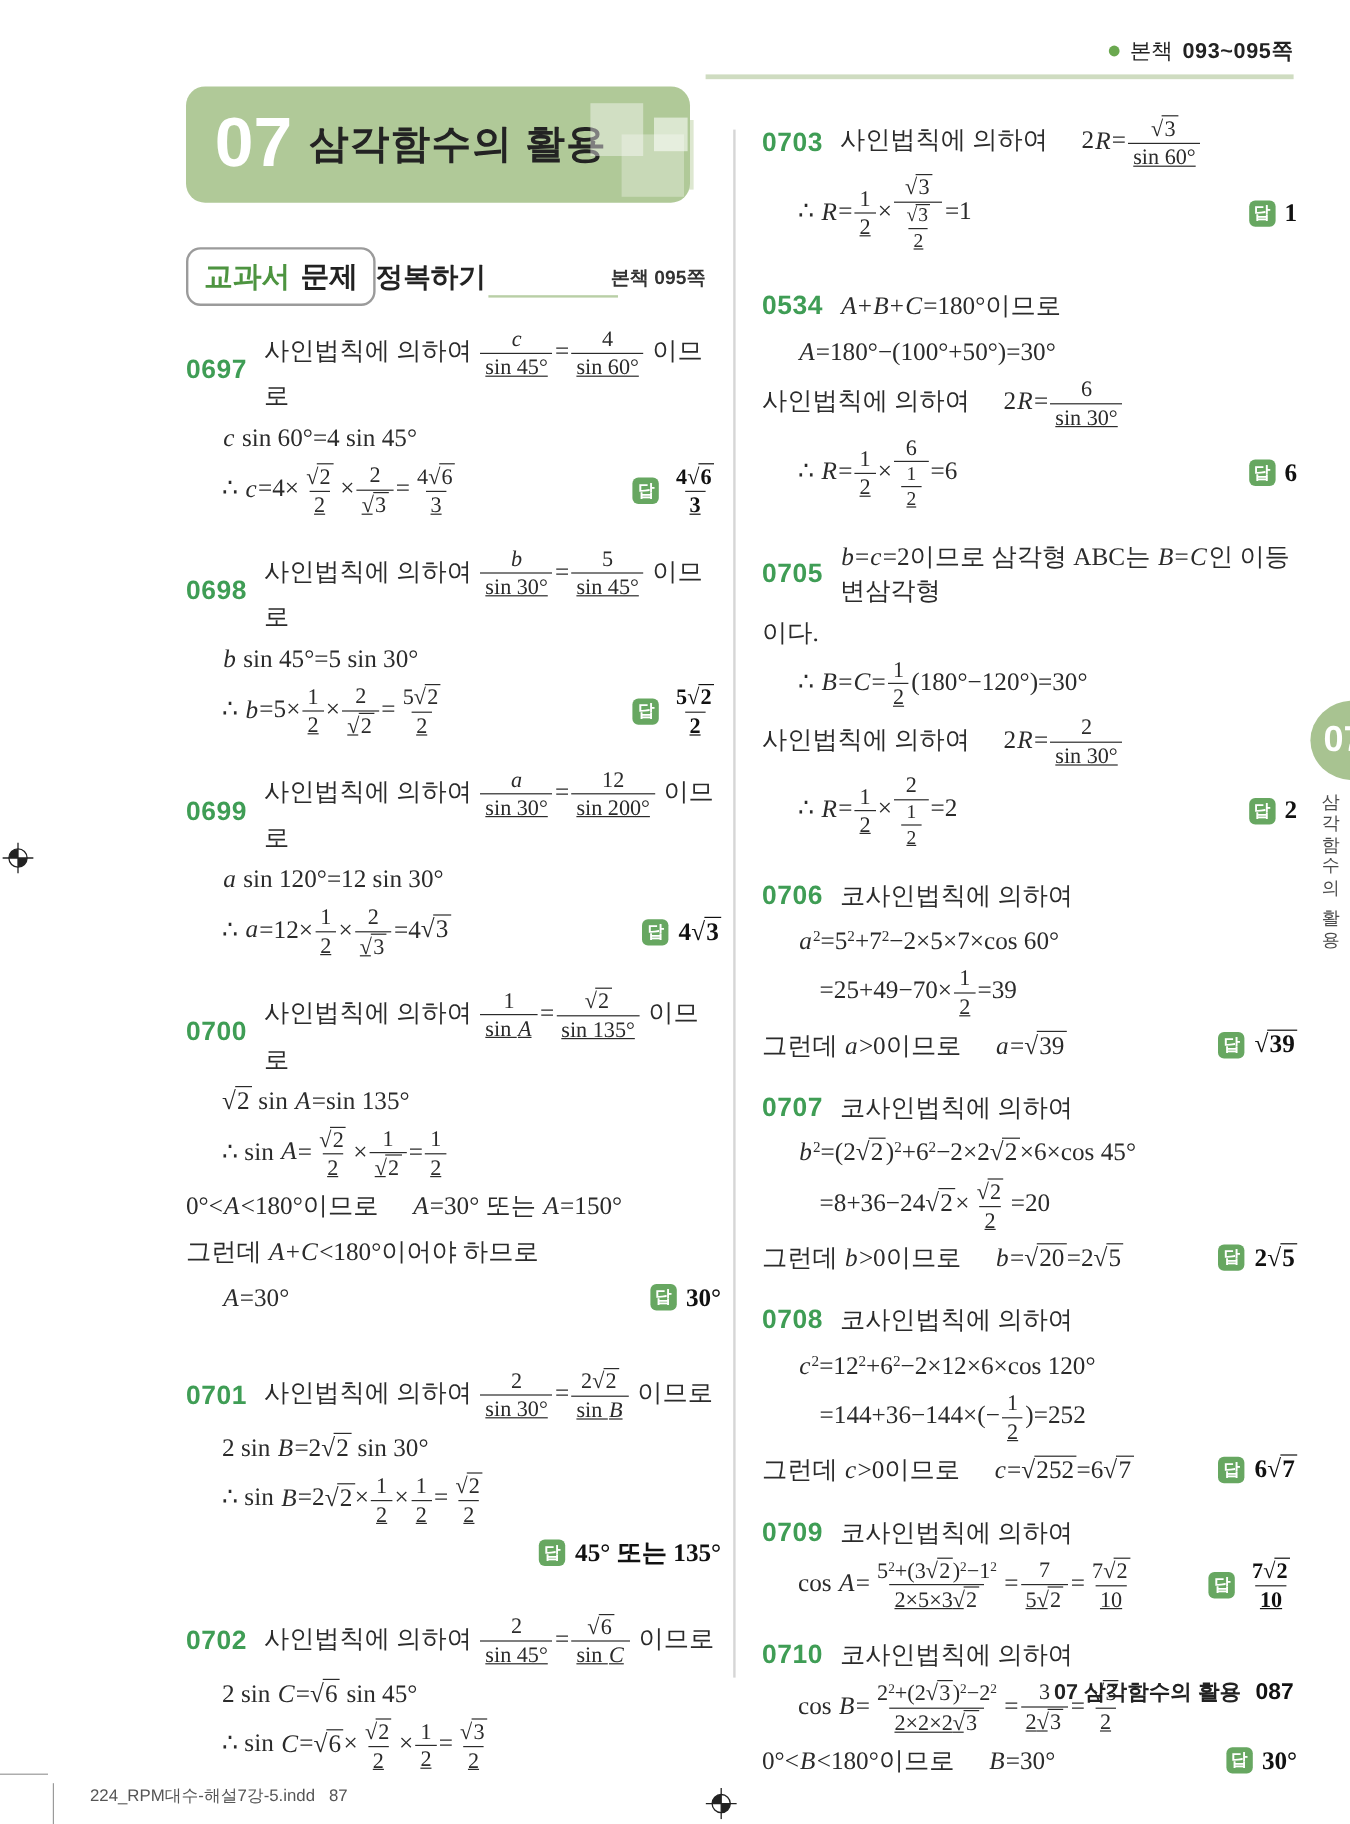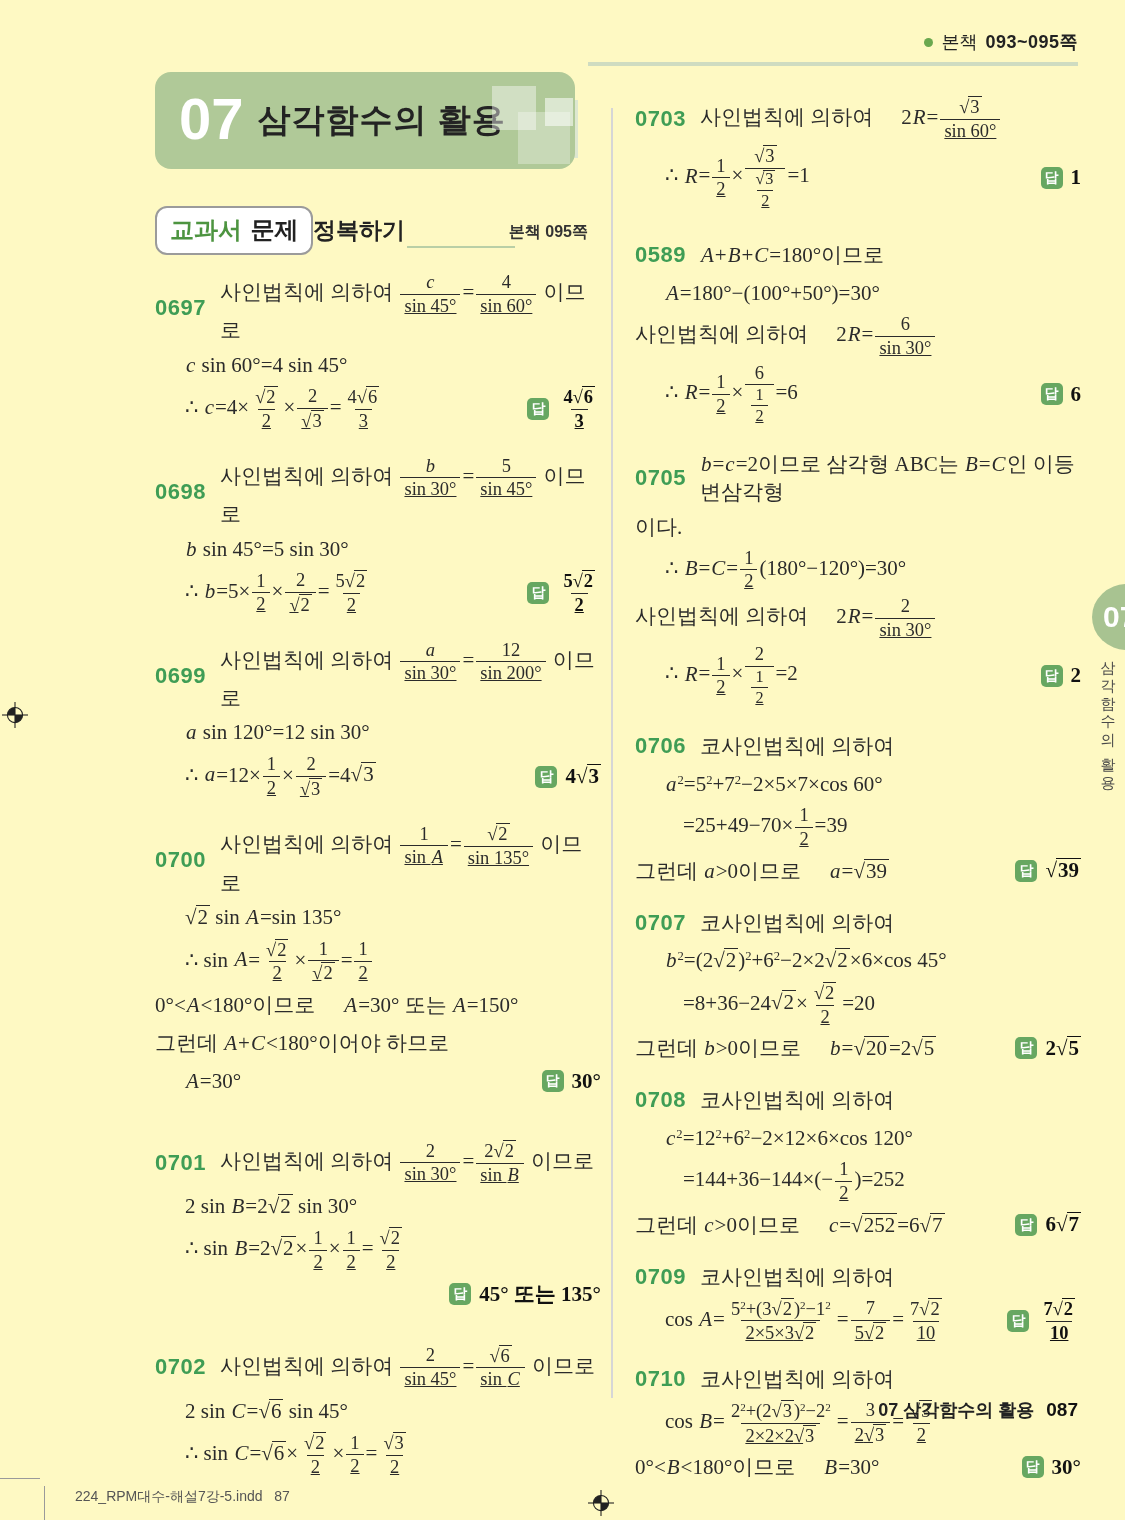--- a/index.html
+++ b/index.html
@@ -1,16 +1,16 @@
 <!DOCTYPE html>
 <html><head>
 <meta charset="utf-8">
 <style>
   html,body{margin:0;padding:0;background:#e9e9e9;}
-  .page{position:relative;width:1125px;height:1520px;background:#fef9c3;overflow:hidden;
+  .page{position:relative;width:1125px;height:1520px;background:#ffffff;overflow:hidden;
         font-family:"Liberation Sans",sans-serif;color:#2b2b2b;}
 
   
   .bookref{position:absolute;top:30px;right:47px;display:flex;align-items:center;font-size:18px;color:#222;}
   .bullet{width:9px;height:9px;border-radius:50%;background:#6aa84f;display:inline-block;margin-right:8px;}
   .bookref .lbl{margin-right:8px;}
   .bookref .pgs{font-weight:bold;letter-spacing:0.5px;}
   .top-rule{position:absolute;left:588px;top:62px;width:490px;height:4px;background:#cfdcc1;}
 
   
@@ -340,21 +340,21 @@
                 </span></span>
             </span>=1</span>
           <span class="ansbox">
             <span class="abadge">답</span>
             <span class="aval">1</span>
           </span>
         </div>
       </div>
       <div class="problem">
         <div class="mline">
-          <span class="pnum">0589</span>
+          <span class="pnum">0534</span>
           <span class="mcontent"><span class="vr">A</span>+<span class="vr">B</span>+<span class="vr">C</span>=180°이므로</span>
         </div>
         <div class="mline ind1">
           <span class="mcontent"><span class="vr">A</span>=180°−(100°+50°)=30°</span>
         </div>
         <div class="mline">
           <span class="mcontent">사인법칙에 의하여<span class="gap"></span>2<span class="vr">R</span>=<span class="fr">
               <span class="fn">6</span>
               <span class="fd">sin 30°</span>
             </span></span>

